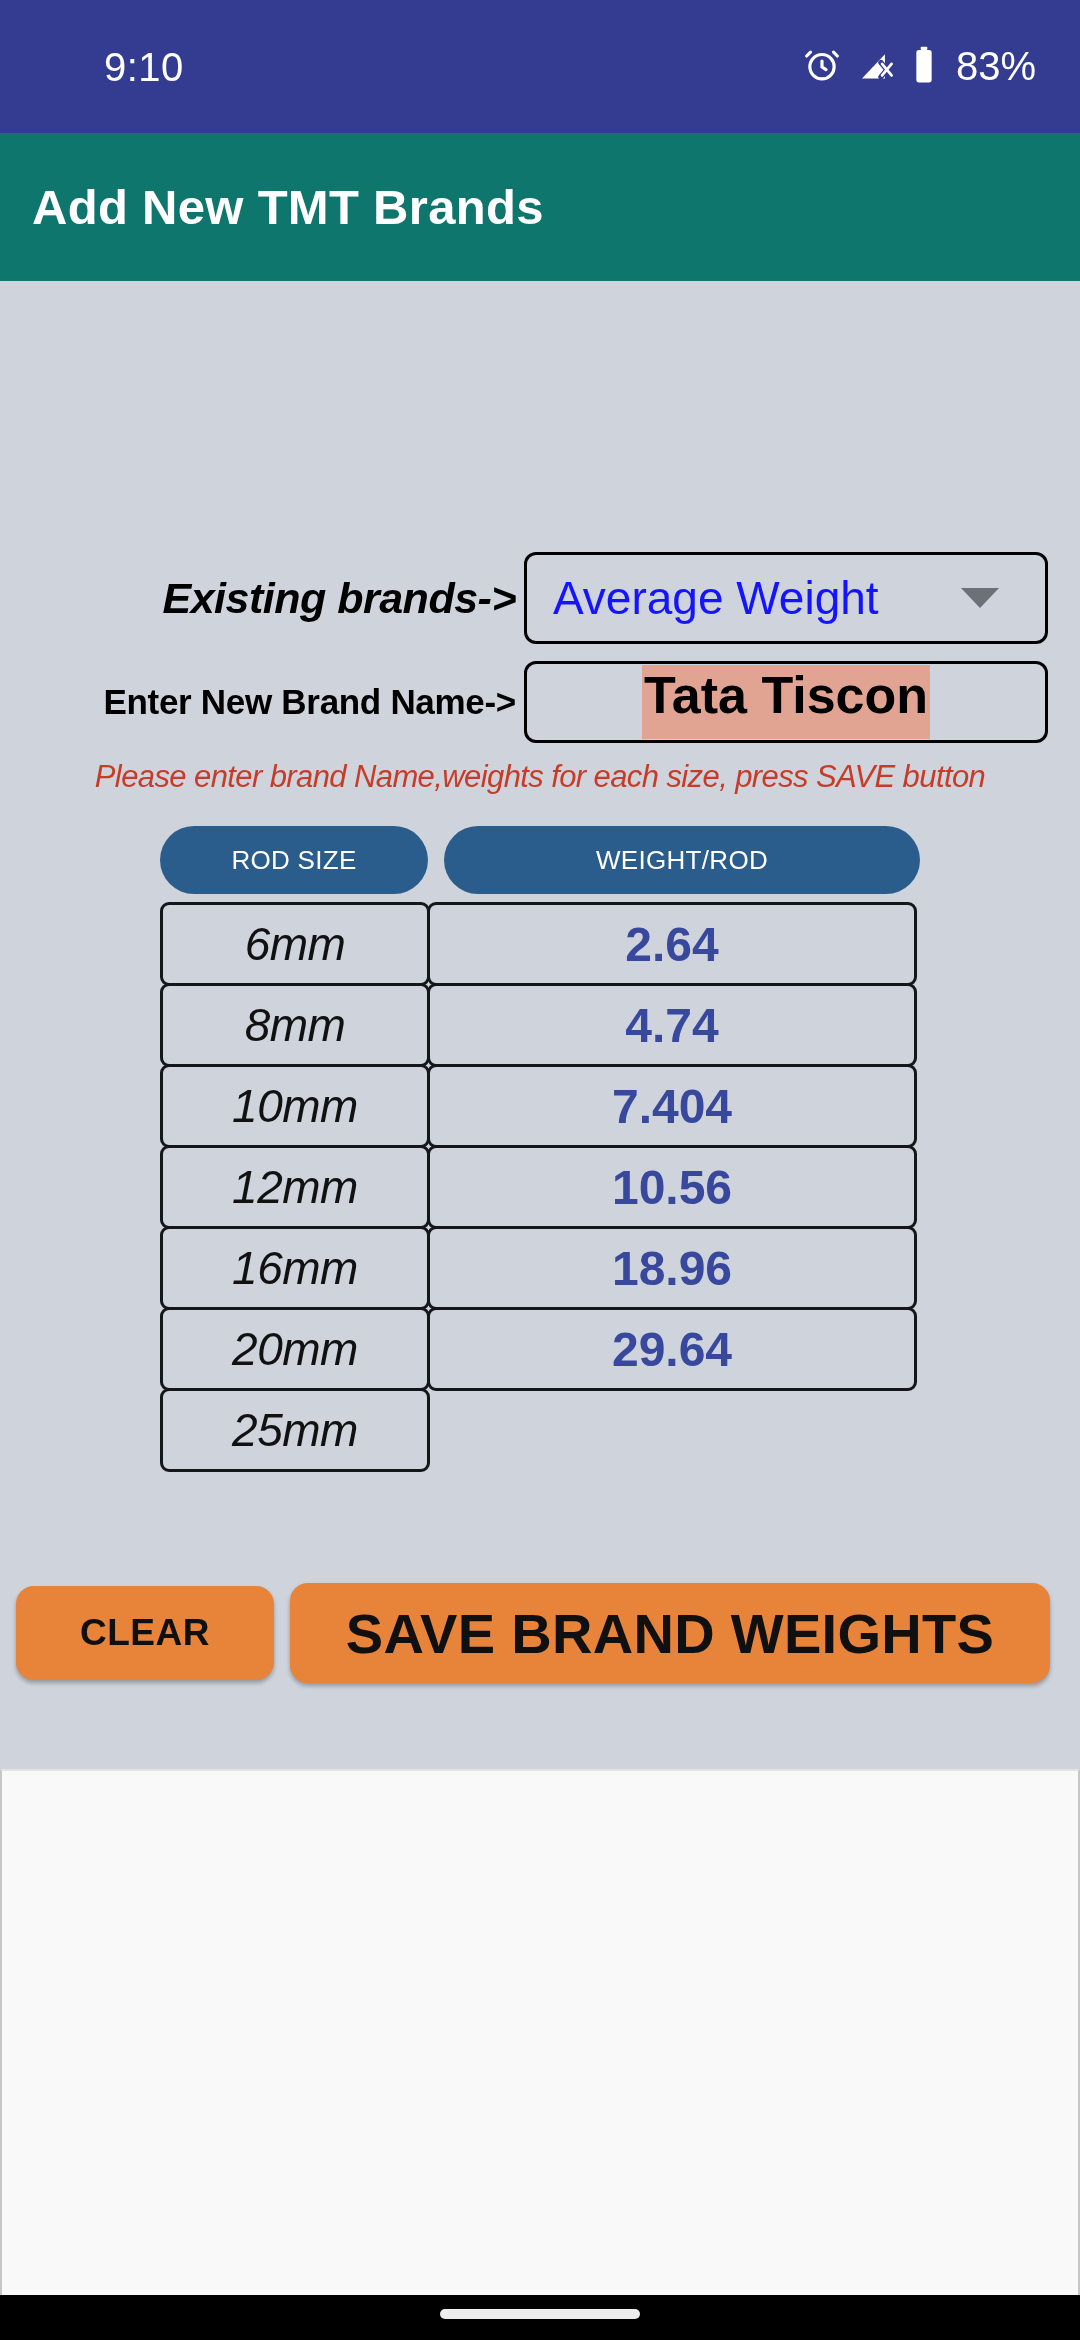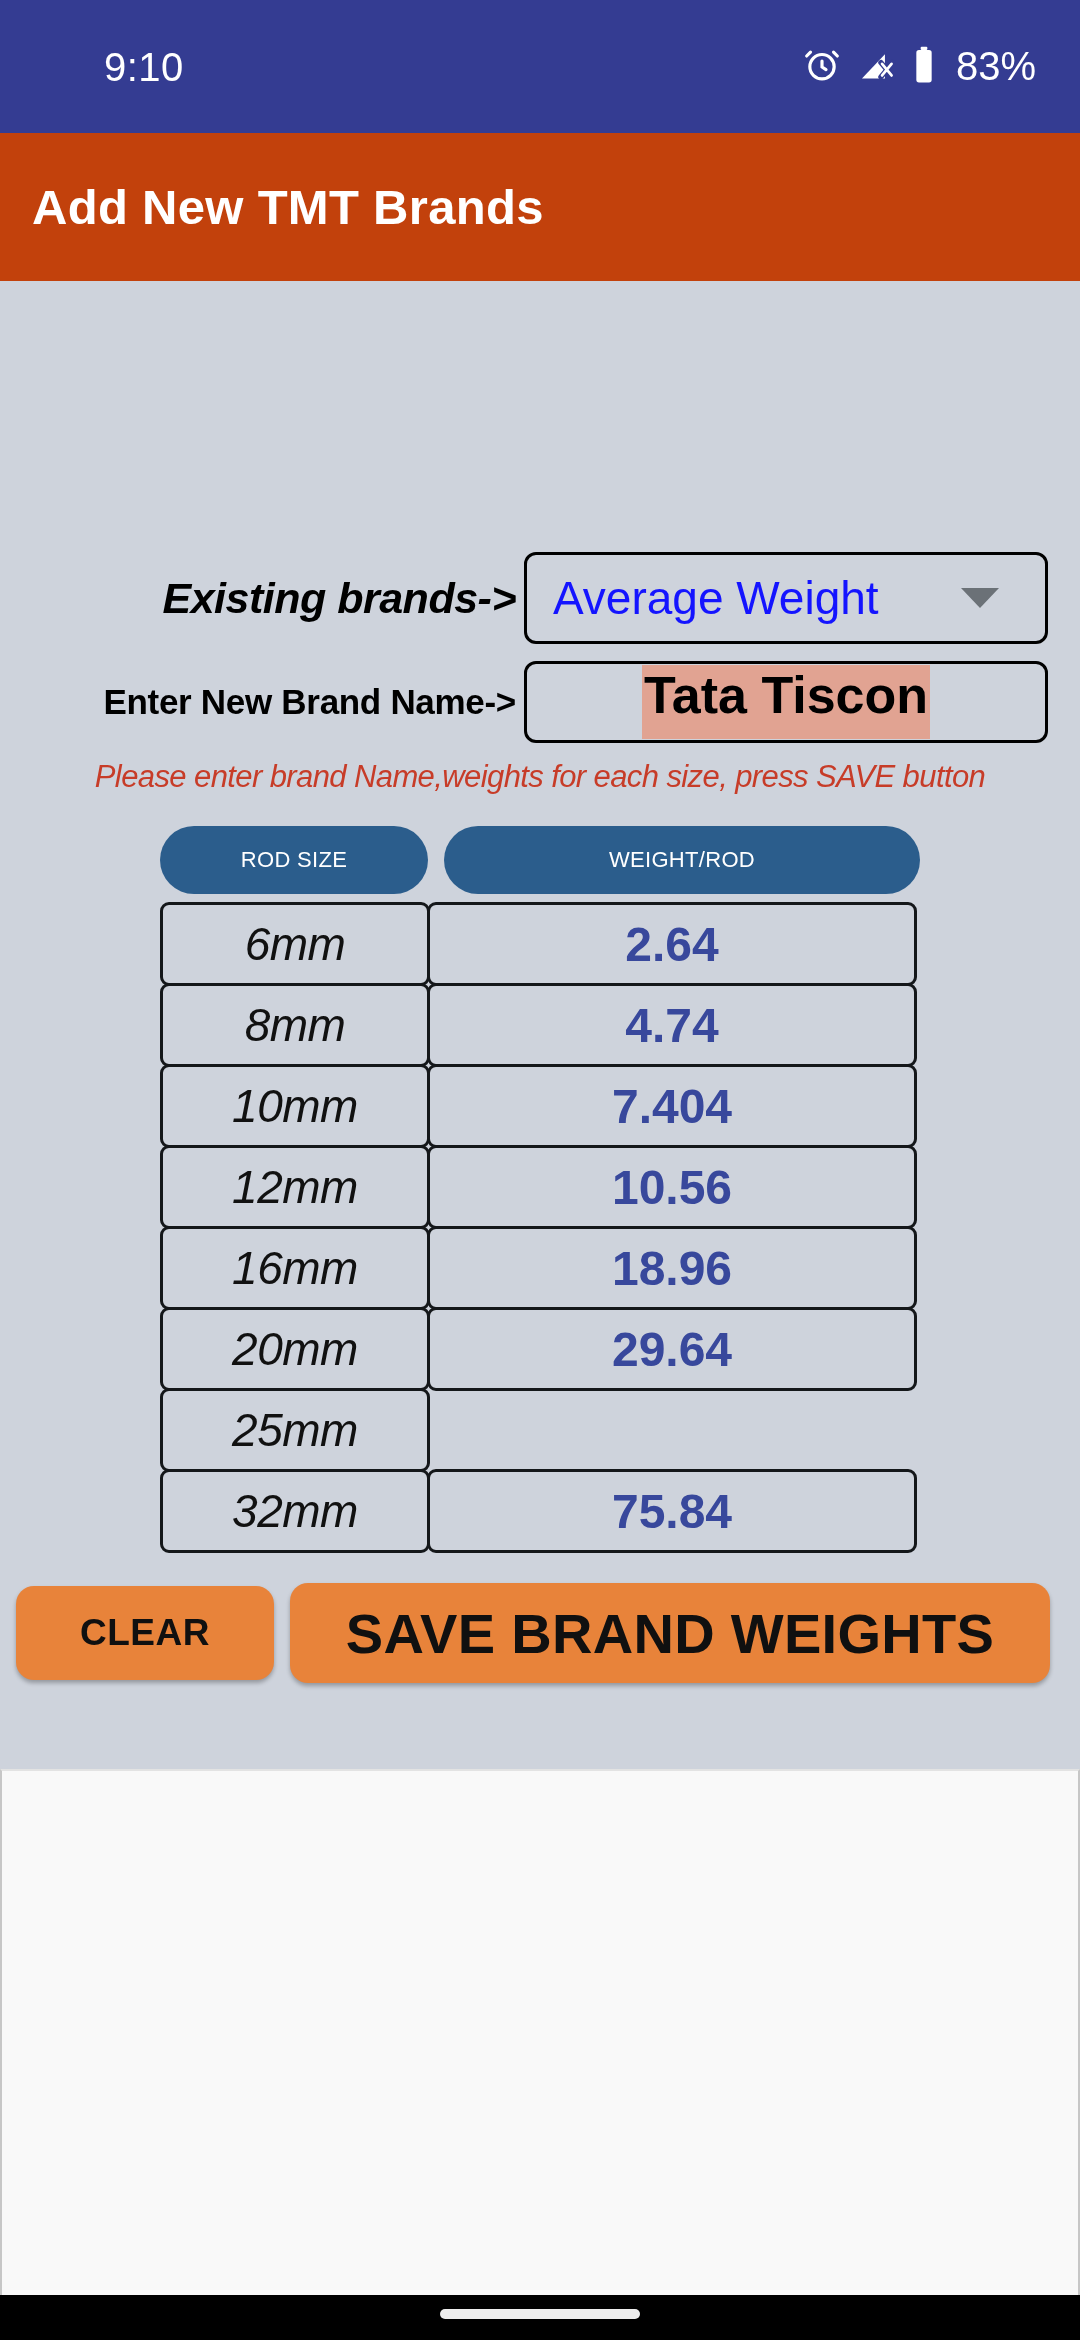--- a/index.html
+++ b/index.html
@@ -23,21 +23,21 @@
     font-size:40px; font-weight:400; letter-spacing:.5px;
     margin-left:104px; line-height:1;
   }
   #status-right{ display:flex; align-items:flex-end; gap:16px; }
   .sb-ico{ display:block; }
   #status-battery-text{ font-size:40px; font-weight:500; margin-left:4px; }
 
   
   #app-bar{
     position:absolute; left:0; top:133px; width:1080px; height:148px;
-    background:#c2410c;
+    background:#0f766e;
     display:flex; align-items:center;
   }
   #app-bar-title{
     color:#ffffff; font-size:49px; font-weight:700;
     margin-left:32px; letter-spacing:.3px;
   }
 
   
   #content{
     position:absolute; left:0; top:281px; width:1080px; height:1488px;
@@ -106,21 +106,21 @@
 
   
   #weights-table{
     position:absolute; left:160px; top:545px; width:760px;
   }
   #table-header{ display:flex; gap:16px; }
   .th{
     background:#2b5d8c; color:#ffffff;
     border-radius:34px;
     height:68px; line-height:68px; text-align:center;
-    font-size:22px; font-weight:400; letter-spacing:.3px;
+    font-size:26px; font-weight:400; letter-spacing:.3px;
   }
   #th-rod-size{ width:268px; }
   #th-weight{ width:476px; }
 
   #table-body{ margin-top:8px; }
   .table-row{ display:flex; }
   .cell{
     height:84px; border:3px solid #14171a; border-radius:9px;
     background:#ced3dc; display:flex; align-items:center;
     margin-top:-3px;
@@ -258,24 +258,20 @@
           <div class="cell cell-size">16mm</div>
           <div class="cell cell-weight">18.96</div>
         </div>
         <div class="table-row">
           <div class="cell cell-size">20mm</div>
           <div class="cell cell-weight">29.64</div>
         </div>
         <div class="table-row">
           <div class="cell cell-size">25mm</div>
         </div>
-        <div class="table-row">
-          <div class="cell cell-size">32mm</div>
-          <div class="cell cell-weight">75.84</div>
-        </div>
       </div>
   </div>
 
   <div id="button-row">
     <button id="clear-button">CLEAR</button>
     <button id="save-button">SAVE BRAND WEIGHTS</button>
   </div>
 
 </div>
 

